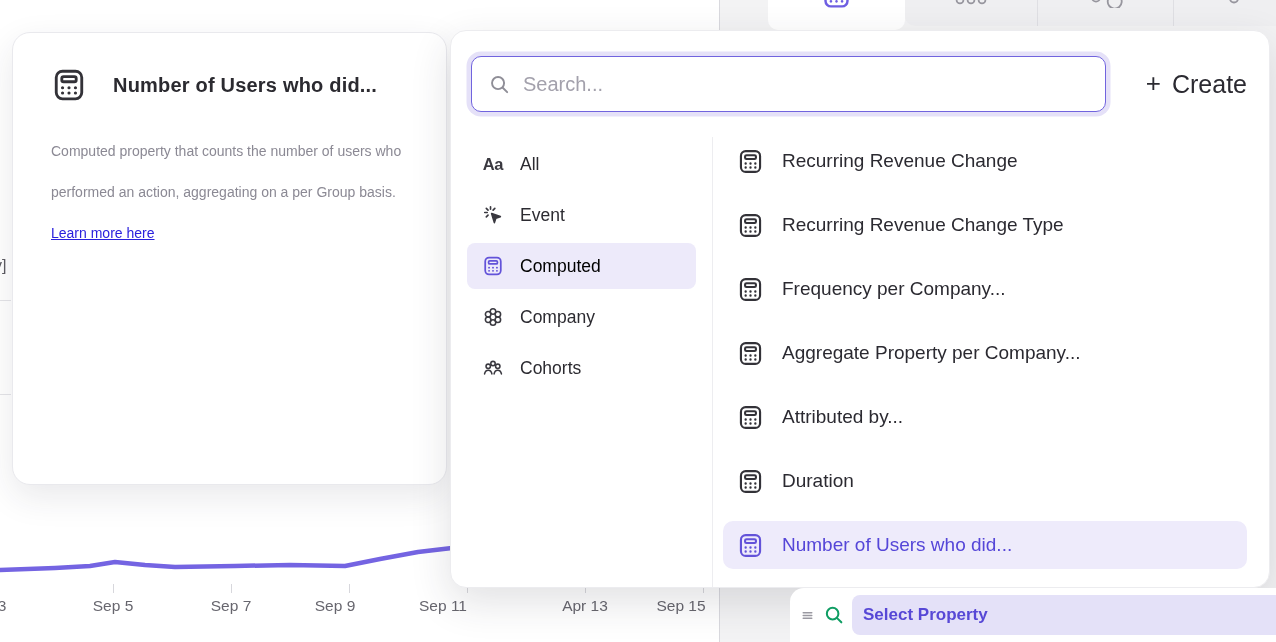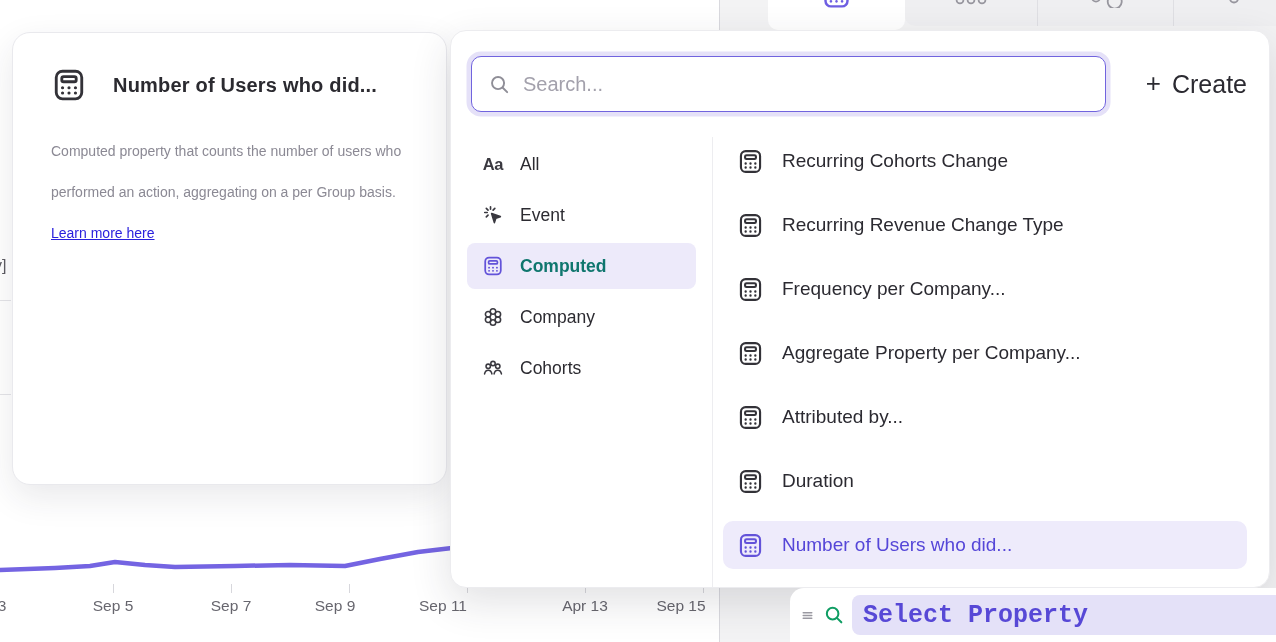--- a/index.html
+++ b/index.html
@@ -45,38 +45,38 @@
   .create-btn { margin-left:auto; display:flex; align-items:center; gap:11px; background:none; border:none; cursor:pointer; font-family:"Liberation Sans", sans-serif; color:#2b2a31; }
   .create-plus { font-size:26px; font-weight:400; line-height:1; position:relative; top:-1px; }
   .create-label { font-size:25px; font-weight:500; }
 
   .pop-body { position:absolute; left:0; top:106px; right:0; bottom:0; display:flex; }
   .cats { width:262px; border-right:1px solid #ededf0; padding:4px 16px 0 16px; }
   .cat-item { height:46px; margin-bottom:5px; display:flex; align-items:center; gap:15px; padding-left:14px; border-radius:8px; font-size:17.5px; color:#2c2b31; cursor:pointer; }
   .cat-item .c-icon { width:24px; height:24px; display:flex; align-items:center; justify-content:center; color:#3a3940; flex:none; }
   .cat-item .c-icon svg { width:22px; height:22px; }
   .cat-item .aa { font-size:16.5px; font-weight:600; letter-spacing:-.3px; }
-  .cat-item.selected { background:#edeafa; color:#0f766e; font-weight:700; }
+  .cat-item.selected { background:#edeafa; color:#000000; font-weight:400; }
   .cat-item.selected .c-icon { color:#6353d9; }
 
   .props { flex:1; padding:0 22px 0 10px; }
   .prop-item { height:48px; margin-bottom:16px; display:flex; align-items:center; gap:18px; padding-left:14px; border-radius:10px; font-size:19px; color:#2b2a31; cursor:pointer; }
   .prop-item .p-icon { width:27px; height:27px; color:#333238; flex:none; }
   .prop-item .p-icon svg { width:27px; height:27px; }
   .prop-item.selected { background:#eeebfb; color:#5546d8; }
   .prop-item.selected .p-icon { color:#6353d9; }
 
   
   .bottom-card { position:absolute; left:790px; top:588px; width:486px; height:54px; background:#ffffff; border-radius:14px 0 0 0; display:flex; align-items:center; padding-left:9px; gap:7px; }
   .drag-icon { width:17px; height:17px; color:#9a99a1; flex:none; }
   .drag-icon svg { width:17px; height:17px; }
   .green-search { width:22px; height:22px; color:#0f9d63; flex:none; }
   .green-search svg { width:22px; height:22px; }
   .select-pill { flex:1; height:40px; background:#e4e1f8; border-radius:8px; display:flex; align-items:center; padding-left:11px; margin-right:-8px; }
-  .select-pill span { font-size:25px; font-weight:600; color:#5748d6;font-family:Liberation Mono, monospace; }
+  .select-pill span { font-size:17px; font-weight:600; color:#5748d6; }
 </style>
 </head>
 <body>
 
 <div class="stage">
 
   <div class="chart-card">
     <svg class="chart-svg" width="720" height="642">
       <polyline id="chart-line" fill="none" stroke-width="4.5" stroke-linecap="round" stroke-linejoin="round" points="0,570 55,568 90,566 115,562 145,565 175,567 235,566 290,565 345,566 380,559 418,552 452,548 465,547" stroke="#7464e2"></polyline>
     </svg>
@@ -227,21 +227,21 @@
 </div>
       <div class="props" id="props">
   <div class="prop-item">
     <span class="p-icon"><svg viewBox="0 0 24 24" fill="none" stroke="currentColor" stroke-width="1.9">
                 <rect x="3.5" y="2.8" width="17" height="18.4" rx="4.2"></rect>
                 <rect x="7.2" y="6.4" width="9.6" height="3.4" rx="1.2"></rect>
                 <g stroke-linecap="round" stroke-width="2.1">
                   <path d="M7.7 13.8h.01M12 13.8h.01M16.3 13.8h.01M7.7 17.3h.01M12 17.3h.01M16.3 17.3h.01"></path>
                 </g>
               </svg></span>
-    <span class="p-label">Recurring Cohorts Change</span>
+    <span class="p-label">Recurring Revenue Change</span>
   </div>
 
   <div class="prop-item">
     <span class="p-icon"><svg viewBox="0 0 24 24" fill="none" stroke="currentColor" stroke-width="1.9">
                 <rect x="3.5" y="2.8" width="17" height="18.4" rx="4.2"></rect>
                 <rect x="7.2" y="6.4" width="9.6" height="3.4" rx="1.2"></rect>
                 <g stroke-linecap="round" stroke-width="2.1">
                   <path d="M7.7 13.8h.01M12 13.8h.01M16.3 13.8h.01M7.7 17.3h.01M12 17.3h.01M16.3 17.3h.01"></path>
                 </g>
               </svg></span>

